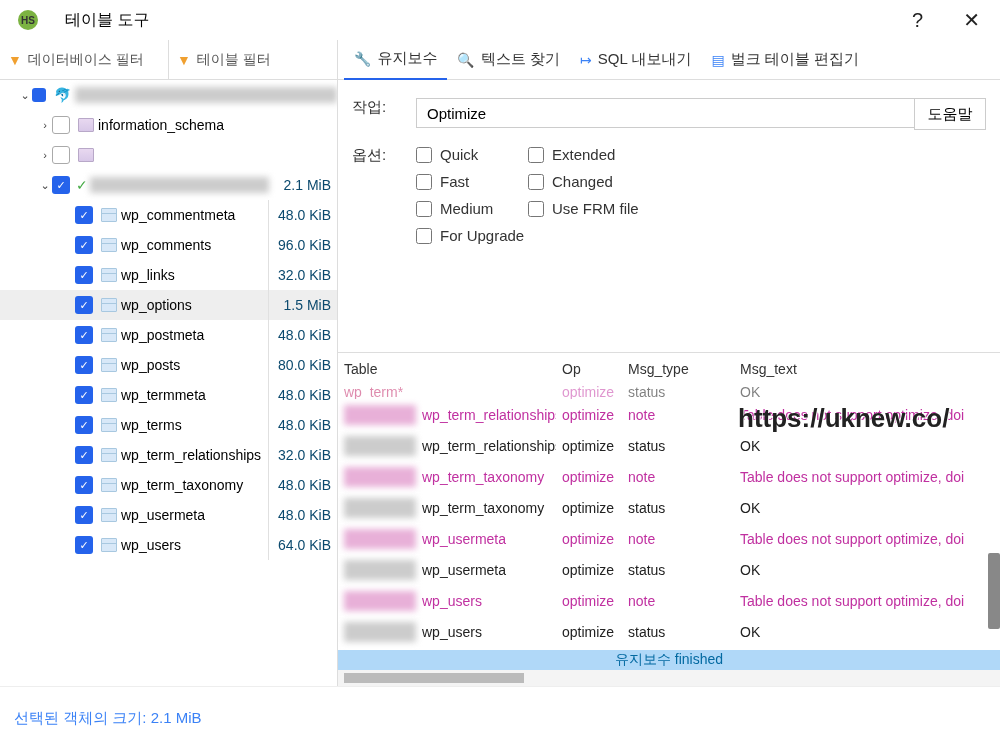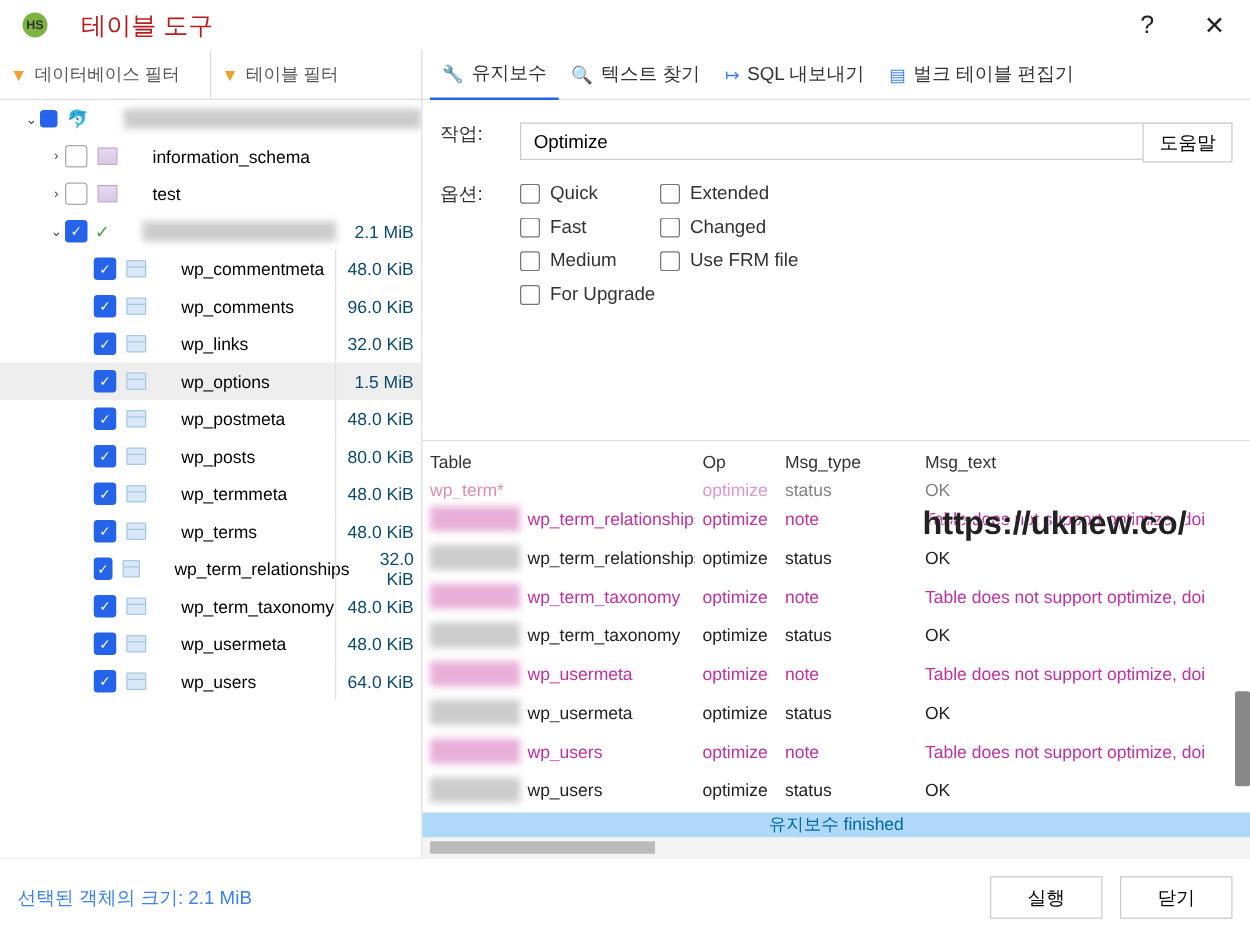--- a/index.html
+++ b/index.html
@@ -1,20 +1,20 @@
 <!DOCTYPE html>
 <html><head>
   <meta charset="utf-8">
   <style>
     * { box-sizing: border-box; margin: 0; padding: 0; font-family: "Malgun Gothic", "Segoe UI", sans-serif; }
     body { width: 1000px; height: 749px; background: #fff; overflow: hidden; position: relative; }
     
     .titlebar { height: 40px; display: flex; align-items: center; padding: 0 18px; position: relative; }
     .hs-icon { width: 20px; height: 20px; border-radius: 50%; background: #7cb342; display: flex; align-items: center; justify-content: center; font-size: 10px; font-weight: bold; color: #333; margin-right: 27px; }
-    .title { font-size: 20px; color: #b91c1c; }
+    .title { font-size: 16px; color: #000000; }
     .titlebar-right { position: absolute; right: 20px; top: 0; height: 40px; display: flex; align-items: center; gap: 40px; }
     .titlebar-btn { font-size: 20px; cursor: pointer; color: #222; }
     
     .main { display: flex; height: 647px; border-bottom: 1px solid #eee; }
     
     .sidebar { width: 338px; border-right: 1px solid #ddd; display: flex; flex-direction: column; }
     .filter-row { height: 40px; display: flex; border-bottom: 1px solid #ddd; }
     .filter { flex: 1; display: flex; align-items: center; padding: 0 8px; font-size: 14px; color: #555; border-right: 1px solid #ddd; }
     .filter:last-child { border-right: none; }
     .filter-icon { color: #f0a030; margin-right: 6px; font-size: 14px; }
@@ -28,21 +28,21 @@
     .tree-row.highlighted { background: #eee; }
     .expand { width: 14px; font-size: 11px; color: #444; display: inline-flex; justify-content: center; }
     .db-ico { width: 16px; height: 14px; background: linear-gradient(#e8d8f0, #d8c8e8); border: 1px solid #b8a8c8; border-radius: 1px; margin: 0 4px; display: inline-block; }
     .tbl-ico { width: 16px; height: 14px; background: #d8e8f8; border: 1px solid #a8c8e0; border-radius: 1px; margin: 0 4px; display: inline-block; position: relative; }
     .tbl-ico::before { content: ""; position: absolute; top: 4px; left: 0; right: 0; height: 1px; background: #a8c8e0; }
     .chk { width: 18px; height: 18px; background: #2563eb; border-radius: 3px; margin-right: 4px; display: inline-flex; align-items: center; justify-content: center; color: #fff; font-size: 11px; }
     .chk.empty { background: #fff; border: 1px solid #aaa; }
     .chk.root { width: 14px; height: 14px; }
     .dolphin { color: #c86038; margin: 0 4px; font-size: 14px; }
     .blur { filter: blur(3px); background: #ccc; color: transparent; user-select: none; }
-    .tree-label { flex: 1; margin-left: 24px; }
+    .tree-label { flex: 1; }
     .tree-size { margin-right: 6px; color: #0c4a6e; font-size: 14px; width: 62px; text-align: right; }
     .sep { width: 1px; height: 30px; background: #e0e0e0; position: absolute; right: 68px; top: 0; }
     
     .content { flex: 1; display: flex; flex-direction: column; position: relative; }
     .tabs { height: 40px; display: flex; align-items: center; border-bottom: 1px solid #ddd; padding-left: 6px; }
     .tab { height: 40px; display: flex; align-items: center; padding: 0 10px; font-size: 15px; color: #333; cursor: pointer; gap: 6px; }
     .tab.active { border-bottom: 2px solid #2563eb; }
     .tab-icon { font-size: 14px; }
     
     .form { padding: 18px 14px 0 14px; display: flex; flex-direction: column; gap: 18px; }
@@ -115,21 +115,20 @@
           <div class="tree-row db">
             <span class="expand">›</span>
     <span class="chk empty"></span>
     <span class="db-ico"></span>
     <span class="tree-label">information_schema</span>
           </div>
           <div class="tree-row db">
             <span class="expand">›</span>
     <span class="chk empty"></span>
     <span class="db-ico"></span>
-    <span class="tree-label">test</span>
           </div>
         </div>
       <div class="tree-row selected-db">
         <span class="expand">⌄</span>
         <span class="chk">✓</span>
         <span style="color:#4a4;margin:0 2px">✓</span>
         <span class="tree-label blur">████</span>
         <span class="tree-size">2.1 MiB</span>
       </div>
       <div id="table-list">
@@ -363,17 +362,13 @@
         </div>
       <div class="vscroll"></div>
     </div>
 
     <div class="watermark">https://uknew.co/</div>
   </div>
 </div>
 
 <div class="footer">
   <span class="footer-status">선택된 객체의 크기: 2.1 MiB</span>
-  <div class="footer-btns">
-    <button class="footer-btn">실행</button>
-    <button class="footer-btn">닫기</button>
-  </div>
 </div>
 
 </body></html>

